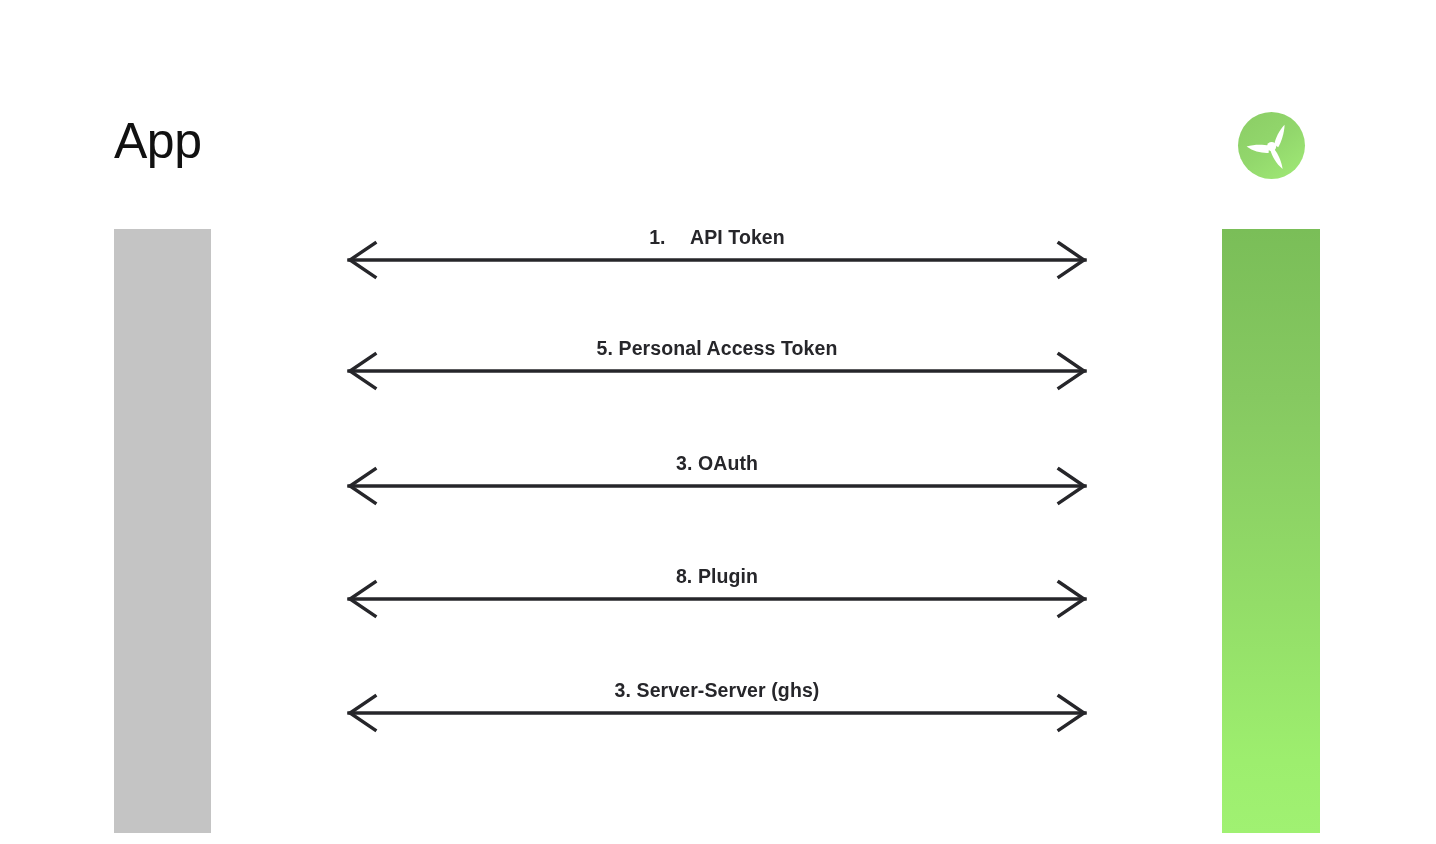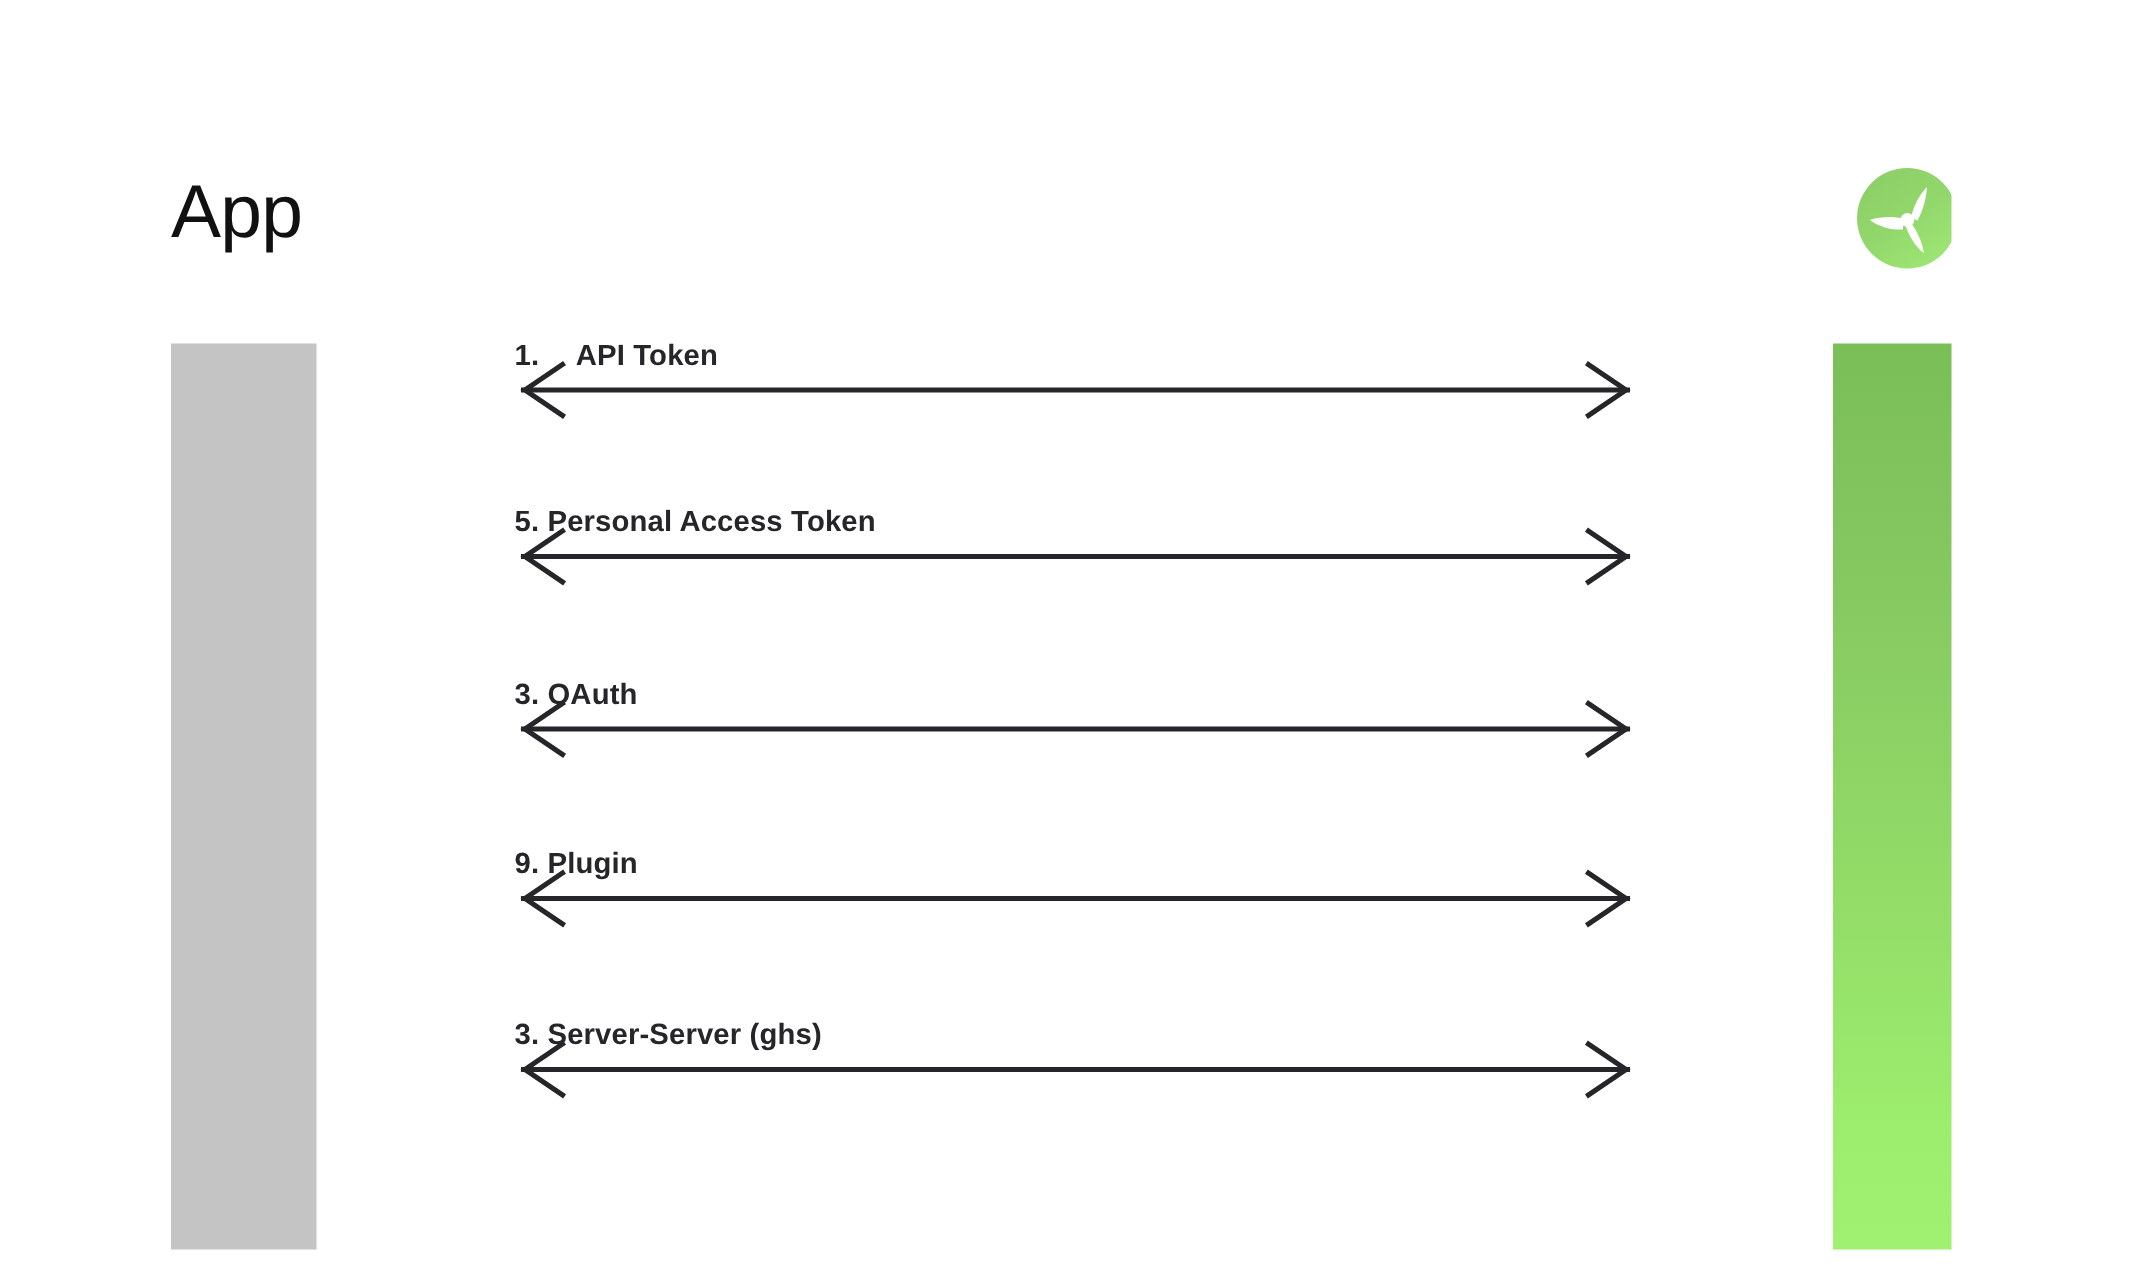--- a/index.html
+++ b/index.html
@@ -8,25 +8,24 @@
     padding: 0;
     background: #ffffff;
   }
   body {
     font-family: "Liberation Sans", sans-serif;
     -webkit-font-smoothing: antialiased;
   }
 
   #canvas {
     position: relative;
-    width: 1257px;
+    width: 1436px;
     height: 844px;
     background: #ffffff;
     overflow: hidden;
-    padding-left: 44px;
   }
 
   
   .page-title {
     position: absolute;
     left: 114px;
     top: 116px;
     font-family: "Liberation Sans", sans-serif;
     font-size: 50px;
     font-weight: 300;
@@ -68,21 +67,21 @@
     position: absolute;
     left: 343px;
     width: 748px;
     height: 0;
   }
   .msg-label {
     position: absolute;
     left: 0;
     width: 100%;
     bottom: 12px;
-    text-align: left;
+    text-align: center;
     font-family: "Liberation Sans", sans-serif;
     font-size: 19.5px;
     font-weight: bold;
     letter-spacing: 0.1px;
     color: #26262A;
     white-space: pre;
     line-height: 1.1;
   }
   .msg-arrow {
     position: absolute;
@@ -160,21 +159,21 @@
         <g stroke="#26262A" stroke-width="3.4" fill="none" stroke-linecap="square">
           <line x1="6" y1="20" x2="742" y2="20"></line>
           <polyline points="32,3 7,20 32,37"></polyline>
           <polyline points="716,3 741,20 716,37"></polyline>
         </g>
       </svg>
     </div>
   </div>
 
   <div class="msg-row" style="top:599px;">
-    <div class="msg-label">9. Plugin</div>
+    <div class="msg-label">8. Plugin</div>
     <div class="msg-arrow">
       <svg width="748" height="40" viewBox="0 0 748 40" xmlns="http://www.w3.org/2000/svg">
         <g stroke="#26262A" stroke-width="3.4" fill="none" stroke-linecap="square">
           <line x1="6" y1="20" x2="742" y2="20"></line>
           <polyline points="32,3 7,20 32,37"></polyline>
           <polyline points="716,3 741,20 716,37"></polyline>
         </g>
       </svg>
     </div>
   </div>

